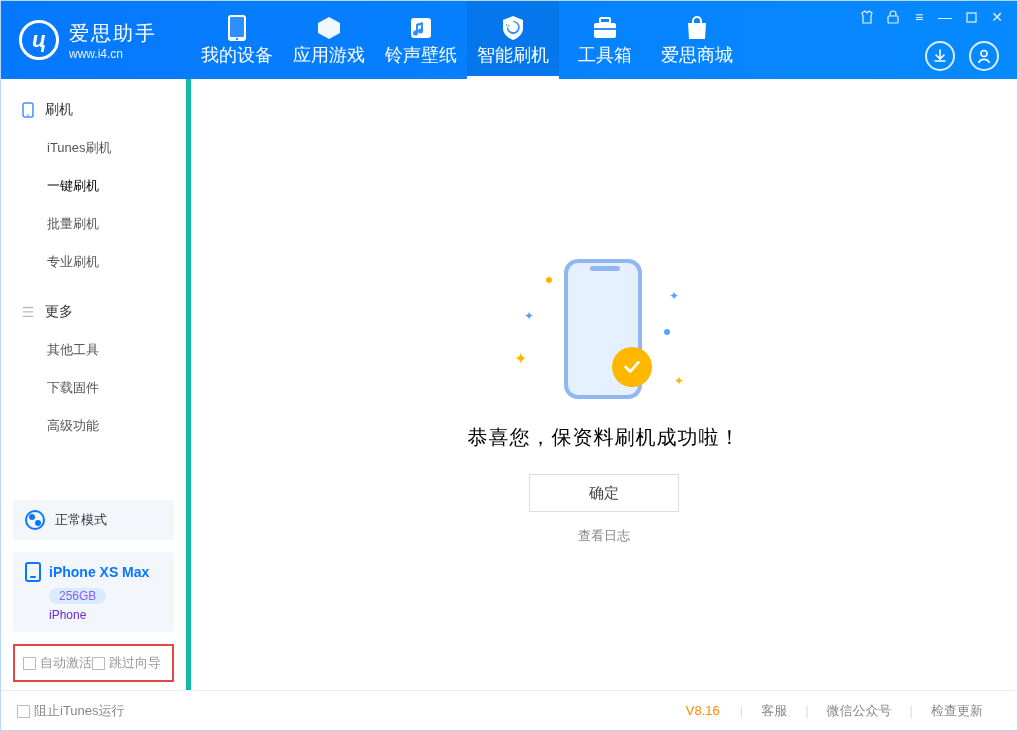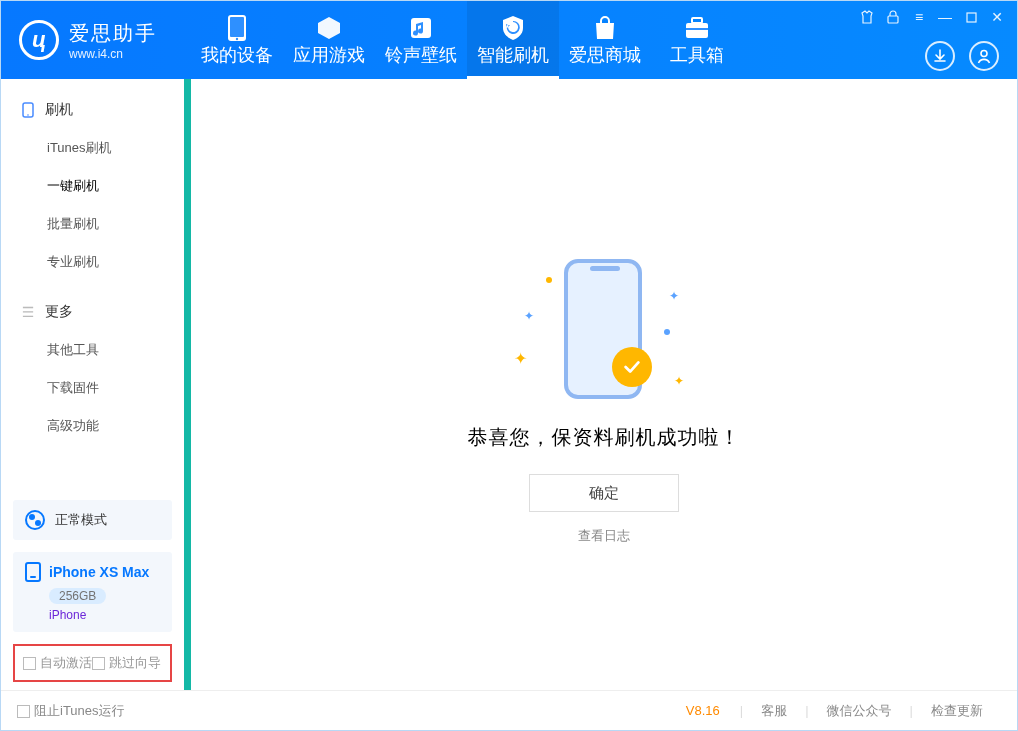--- a/index.html
+++ b/index.html
@@ -18,37 +18,37 @@
 .nav-item.active::after { content: ""; position: absolute; left: 0; right: 0; bottom: 0; height: 3px; background: #fff; }
 .nav-ico { height: 30px; display: flex; align-items: center; justify-content: center; }
 .nav-label { font-size: 18px; }
 .header-right { position: absolute; right: 12px; top: 8px; display: flex; gap: 10px; align-items: center; }
 .hr-btn { width: 16px; height: 16px; display: flex; align-items: center; justify-content: center; cursor: pointer; color: #fff; font-size: 14px; opacity: .9; }
 .header-circles { position: absolute; right: 18px; bottom: 8px; display: flex; gap: 14px; }
 .circ-btn { width: 30px; height: 30px; border: 2px solid rgba(255,255,255,.85); border-radius: 50%; display: flex; align-items: center; justify-content: center; cursor: pointer; color: #fff; }
 
 
 .main { display: flex; height: 611px; }
-.sidebar { width: 190px; border-right: 7px solid #14b8a6; display: flex; flex-direction: column; }
+.sidebar { width: 190px; border-right: 5px solid #14b8a6; display: flex; flex-direction: column; }
 .side-group { padding: 16px 0 0 0; }
 .group-head { display: flex; align-items: center; padding: 6px 18px 10px 18px; font-size: 14px; color: #333; }
 .group-head .gico { width: 18px; display: flex; justify-content: center; margin-right: 8px; color: #4a8cff; }
 .side-item { padding: 10px 20px 10px 46px; font-size: 13px; color: #555; cursor: pointer; }
 .side-item.active { color: #000000; }
 .side-spacer { flex: 1; }
 .mode-card { margin: 6px 12px; background: #f3f7fc; border-radius: 3px; padding: 10px 12px; display: flex; align-items: center; color: #333; font-size: 13px; }
 .mode-card .mico { width: 20px; height: 20px; border: 2px solid #0678ff; border-radius: 50%; margin-right: 10px; position: relative; }
 .mode-card .mico::before, .mode-card .mico::after { content: ""; position: absolute; background: #0678ff; border-radius: 50%; }
 .mode-card .mico::before { width: 6px; height: 6px; left: 2px; top: 2px; }
 .mode-card .mico::after { width: 6px; height: 6px; right: 2px; bottom: 2px; }
 .device-card { margin: 6px 12px 12px 12px; background: #f3f7fc; border-radius: 3px; padding: 10px 12px; font-size: 13px; }
 .dev-row1 { display: flex; align-items: center; color: #0678ff; font-weight: 600; font-size: 14px; }
 .dev-row1 .dico { width: 16px; height: 20px; border: 2px solid #0678ff; border-radius: 3px; margin-right: 8px; position: relative; }
 .dev-row1 .dico::after { content: ""; position: absolute; left: 3px; right: 3px; bottom: 2px; height: 2px; background: #0678ff; border-radius: 1px; }
-.cap-badge { display: inline-block; margin: 6px 0 0 24px; background: #d9ecff; color: #737373; border-radius: 10px; padding: 1px 10px; font-size: 12px; }
+.cap-badge { display: inline-block; margin: 6px 0 0 24px; background: #d9ecff; color: #8b5cf6; border-radius: 10px; padding: 1px 10px; font-size: 12px; }
 .dev-type { margin: 4px 0 0 24px; color: #6d28d9; font-size: 12px; }
 .opts-box { margin: 0 12px 8px 12px; border: 2px solid #e64545; padding: 8px 8px; display: flex; align-items: center; color: #999; font-size: 13px; }
 .chk { width: 13px; height: 13px; border: 1px solid #bbb; display: inline-block; margin-right: 4px; vertical-align: middle; }
 
 
 .content { flex: 1; position: relative; }
 .illus { position: absolute; left: 50%; top: 170px; transform: translateX(-50%); width: 220px; height: 160px; }
 .phone { position: absolute; left: 70px; top: 10px; width: 78px; height: 140px; border: 4px solid #8fb7f2; border-radius: 14px; background: #e6f1ff; }
 .phone::before { content: ""; position: absolute; left: 22px; top: 3px; width: 30px; height: 5px; background: #8fb7f2; border-radius: 3px; }
 .badge-check { position: absolute; left: 118px; top: 98px; width: 40px; height: 40px; background: #ffb700; border-radius: 50%; display: flex; align-items: center; justify-content: center; }
@@ -116,36 +116,36 @@
       <div class="nav-ico">
           <svg width="28" height="28" viewBox="0 0 28 28">
             <path d="M14 2 L24 6 L24 14 C24 20 19 24 14 26 C9 24 4 20 4 14 L4 6 Z" fill="#fff"></path>
             <path d="M14 8 A5 5 0 1 1 9.5 11 L11 11 L8 14 L7 10 L8.5 10.5 A6.5 6.5 0 1 0 14 7 Z" fill="#2e90ff"></path>
           </svg>
         </div>
       <div class="nav-label">智能刷机</div>
     </div>
     <div class="nav-item">
       <div class="nav-ico">
-          <svg width="24" height="26" viewBox="0 0 24 26">
-            <path d="M3 8 L21 8 L20 24 L4 24 Z" fill="#fff"></path>
-            <path d="M8 10 L8 6 A4 4 0 0 1 16 6 L16 10" fill="none" stroke="#fff" stroke-width="2"></path>
-          </svg>
-        </div>
-      <div class="nav-label">爱思商城</div>
-    </div>
-    <div class="nav-item">
-      <div class="nav-ico">
           <svg width="28" height="24" viewBox="0 0 28 24">
             <rect x="3" y="7" width="22" height="15" rx="2" fill="#fff"></rect>
             <rect x="9" y="2" width="10" height="5" rx="1" fill="none" stroke="#fff" stroke-width="2"></rect>
             <rect x="3" y="12" width="22" height="2" fill="#2e90ff"></rect>
           </svg>
         </div>
       <div class="nav-label">工具箱</div>
+    </div>
+    <div class="nav-item">
+      <div class="nav-ico">
+          <svg width="24" height="26" viewBox="0 0 24 26">
+            <path d="M3 8 L21 8 L20 24 L4 24 Z" fill="#fff"></path>
+            <path d="M8 10 L8 6 A4 4 0 0 1 16 6 L16 10" fill="none" stroke="#fff" stroke-width="2"></path>
+          </svg>
+        </div>
+      <div class="nav-label">爱思商城</div>
     </div>
   </div>
   <div class="header-right">
     <div class="hr-btn">
         <svg width="14" height="14" viewBox="0 0 14 14">
           <path d="M2 3 L5 1 L7 3 L9 1 L12 3 L11 6 L11 13 L3 13 L3 6 Z" fill="none" stroke="#fff" stroke-width="1.2"></path>
         </svg>
       </div>
     <div class="hr-btn">
         <svg width="12" height="14" viewBox="0 0 12 14">

